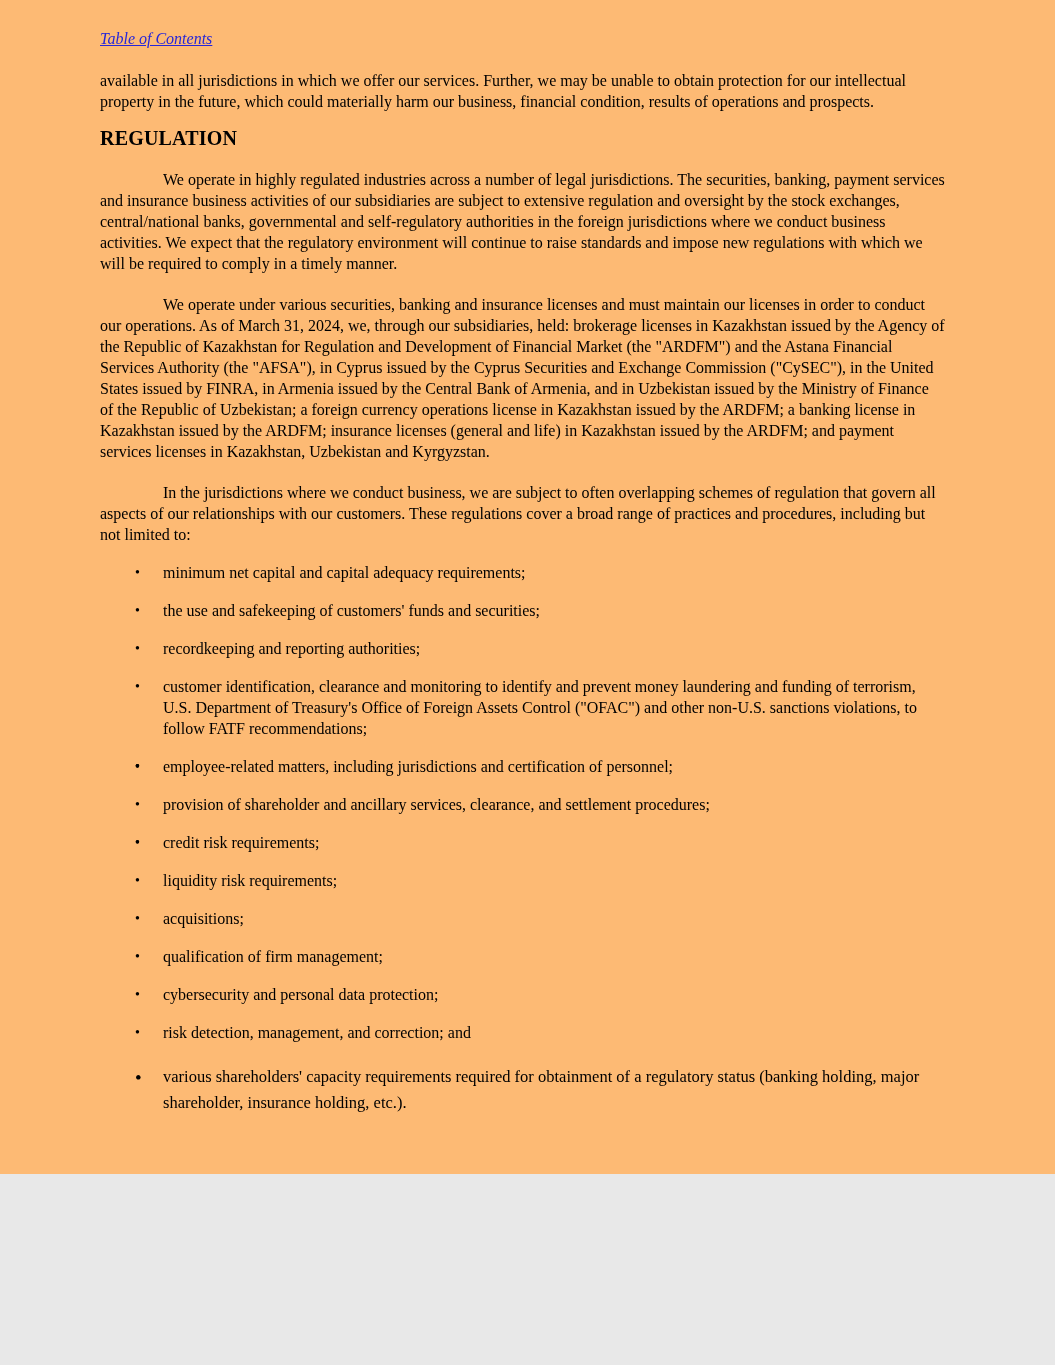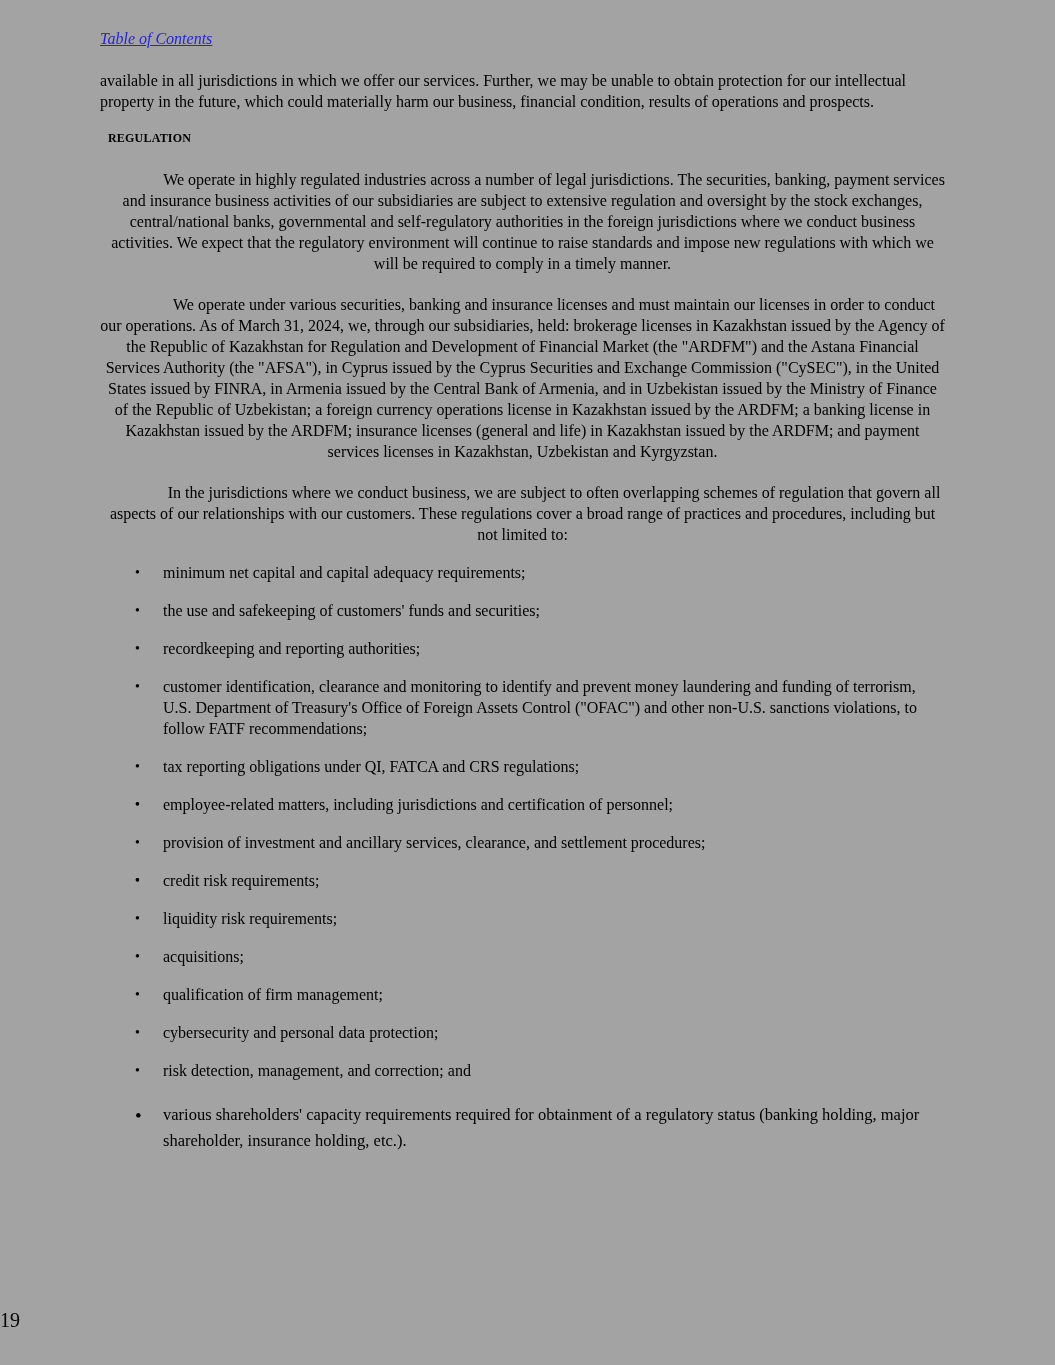--- a/index.html
+++ b/index.html
@@ -1,46 +1,46 @@
 <!DOCTYPE html>
 <html><head>
 <meta charset="utf-8">
 <style>
   * { box-sizing: border-box; }
   html, body { margin: 0; padding: 0; background: #e8e8e8; }
   .page {
     position: relative;
     width: 1055px;
-    height: 1365px;
+    height: 1174px;
     margin: 0 auto;
-    background: #a3a3a3;
+    background: #fdba74;
     font-family: "Liberation Serif", "DejaVu Serif", serif;
     font-size: 16px;
     line-height: 21px;
     color: #000000;
     padding: 28px 110px 0 100px;
     overflow: hidden;
   }
   .toc-link {
     display: inline-block;
     color: #2626d9;
     font-style: italic;
     text-decoration: underline;
     cursor: pointer;
   }
   p.para {
     margin: 21px 0 0 0;
     text-align: left;
   }
-  p.para.indent { text-indent: 63px; text-align: center; }
+  p.para.indent { text-indent: 63px; }
   h2.heading {
-    font-size: 12px;
+    font-size: 20px;
     line-height: 21px;
     font-weight: bold;
-    margin: 16px 0 0 8px;
+    margin: 16px 0 0 0;
     letter-spacing: 0.2px;
   }
   .paras p.para { margin-top: 20px; }
   ul.bullets {
     list-style: none;
     margin: 16px 0 0 0;
     padding: 0;
   }
   ul.bullets li {
     position: relative;
@@ -108,35 +108,34 @@
         <span class="bullet-text">recordkeeping and reporting authorities;</span>
       </li>
 
       <li>
         <span class="marker">•</span>
         <span class="bullet-text">customer identification, clearance and monitoring to identify and prevent money laundering and funding of terrorism, U.S. Department of Treasury's Office of Foreign Assets Control ("OFAC") and other non-U.S. sanctions violations, to follow FATF recommendations;</span>
       </li>
 
       <li>
         <span class="marker">•</span>
-        <span class="bullet-text">tax reporting obligations under QI, FATCA and CRS regulations;</span>
       </li>
 
       <li>
         <span class="marker">•</span>
       </li>
 
       <li>
         <span class="marker">•</span>
         <span class="bullet-text">employee-related matters, including jurisdictions and certification of personnel;</span>
       </li>
 
       <li>
         <span class="marker">•</span>
-        <span class="bullet-text">provision of investment and ancillary services, clearance, and settlement procedures;</span>
+        <span class="bullet-text">provision of shareholder and ancillary services, clearance, and settlement procedures;</span>
       </li>
 
       <li>
         <span class="marker">•</span>
       </li>
 
       <li>
         <span class="marker">•</span>
         <span class="bullet-text">credit risk requirements;</span>
       </li>

